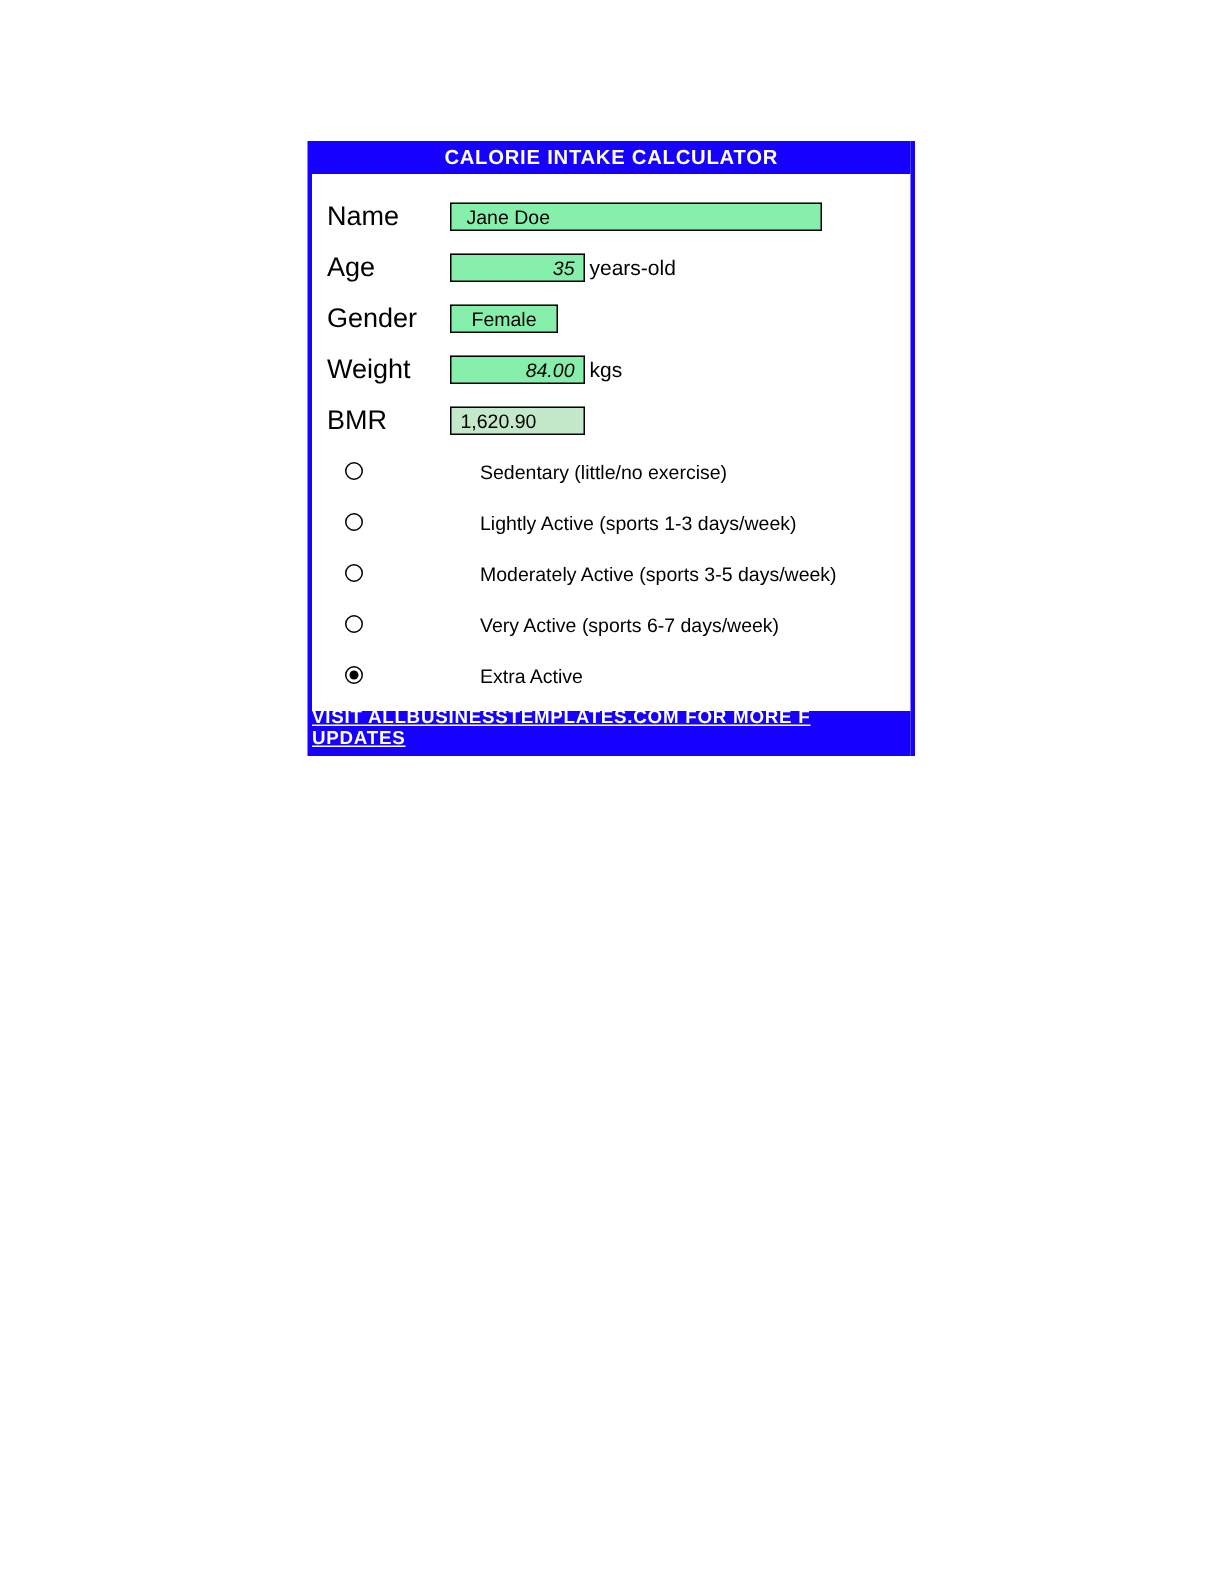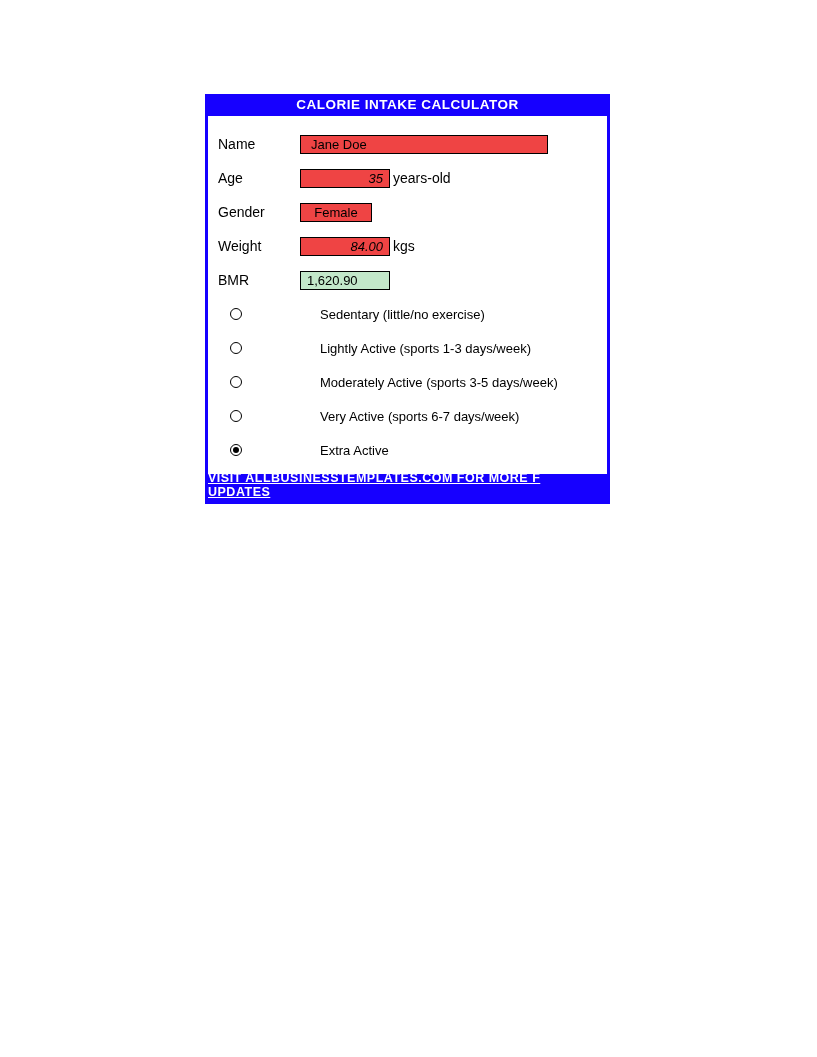--- a/index.html
+++ b/index.html
@@ -37,29 +37,29 @@
   }
   .row {
     display: flex;
     align-items: center;
     height: 20px;
     margin-bottom: 14px;
   }
   .label {
     width: 82px;
     flex: 0 0 82px;
-    font-size: 14px;
+    font-size: 18px;
   }
   .field {
     border: 1px solid #000;
     height: 19px;
     line-height: 17px;
     font-size: 13px;
     padding: 0 6px;
-    background: #ef4444;
+    background: #86efac;
   }
   .name-field { width: 248px; padding-left: 10px; }
   .num-field { width: 90px; text-align: right; padding-right: 6px; font-style: italic; }
   .gender-field { width: 72px; text-align: center; }
   .bmr-field {
     width: 90px;
     text-align: left;
     background: #c3e8ca;
     font-weight: normal;
   }

